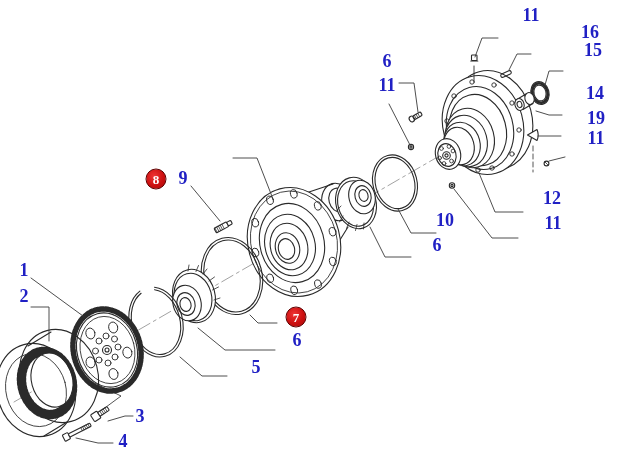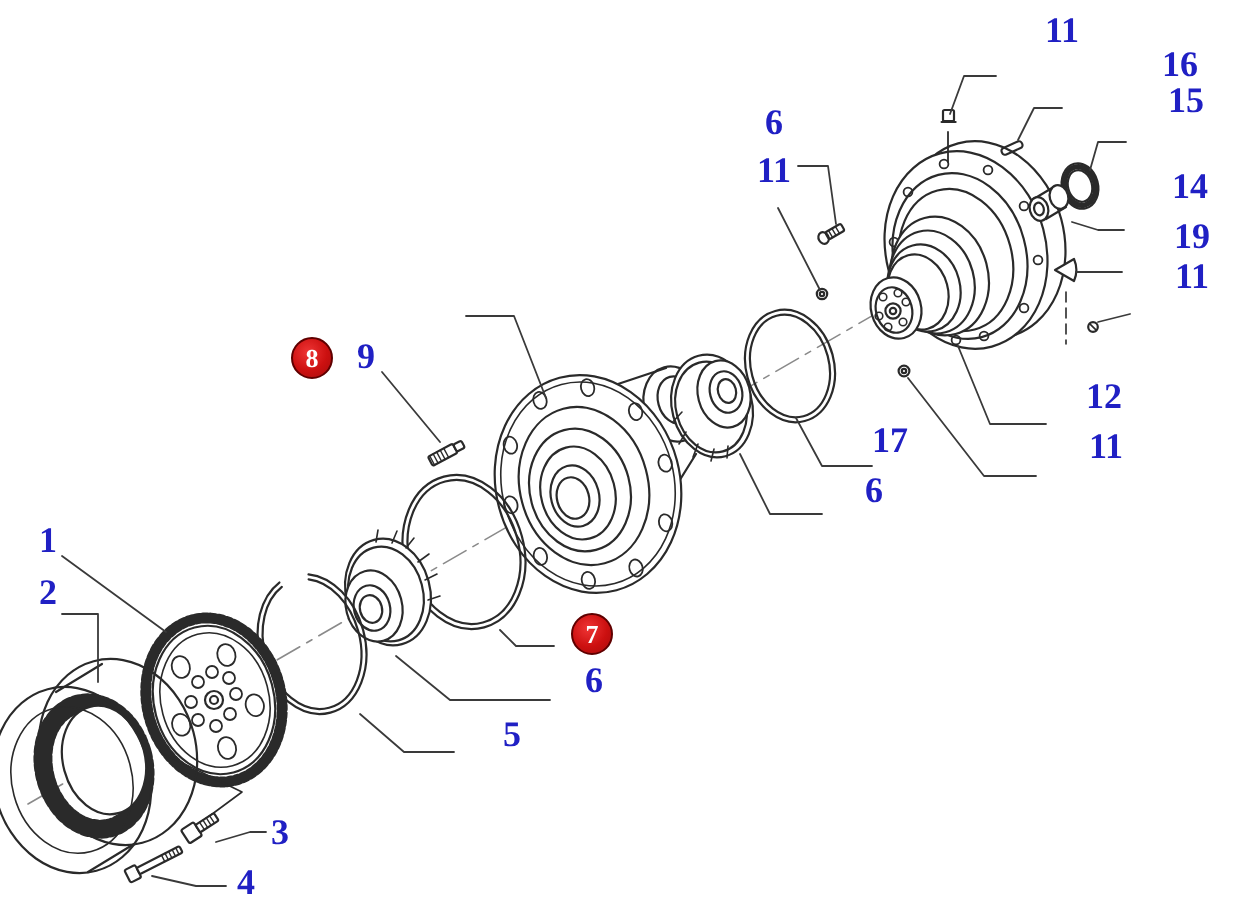--- a/index.html
+++ b/index.html
@@ -244,21 +244,21 @@
   </g>
 </svg>
 
 <div class="callout" style="left:24px;top:270px">1</div>
 <div class="callout" style="left:24px;top:296px">2</div>
 <div class="callout" style="left:140px;top:416px">3</div>
 <div class="callout" style="left:123px;top:441px">4</div>
 <div class="callout" style="left:256px;top:367px">5</div>
 <div class="callout" style="left:297px;top:340px">6</div>
 <div class="callout" style="left:183px;top:178px">9</div>
-<div class="callout" style="left:445px;top:220px">17</div>
+<div class="callout" style="left:445px;top:220px">10</div>
 <div class="callout" style="left:437px;top:245px">6</div>
 <div class="callout" style="left:531px;top:15px">11</div>
 <div class="callout" style="left:590px;top:32px">16</div>
 <div class="callout" style="left:593px;top:50px">15</div>
 <div class="callout" style="left:387px;top:61px">6</div>
 <div class="callout" style="left:387px;top:85px">11</div>
 <div class="callout" style="left:595px;top:93px">14</div>
 <div class="callout" style="left:596px;top:118px">19</div>
 <div class="callout" style="left:596px;top:138px">11</div>
 <div class="callout" style="left:552px;top:198px">12</div>

